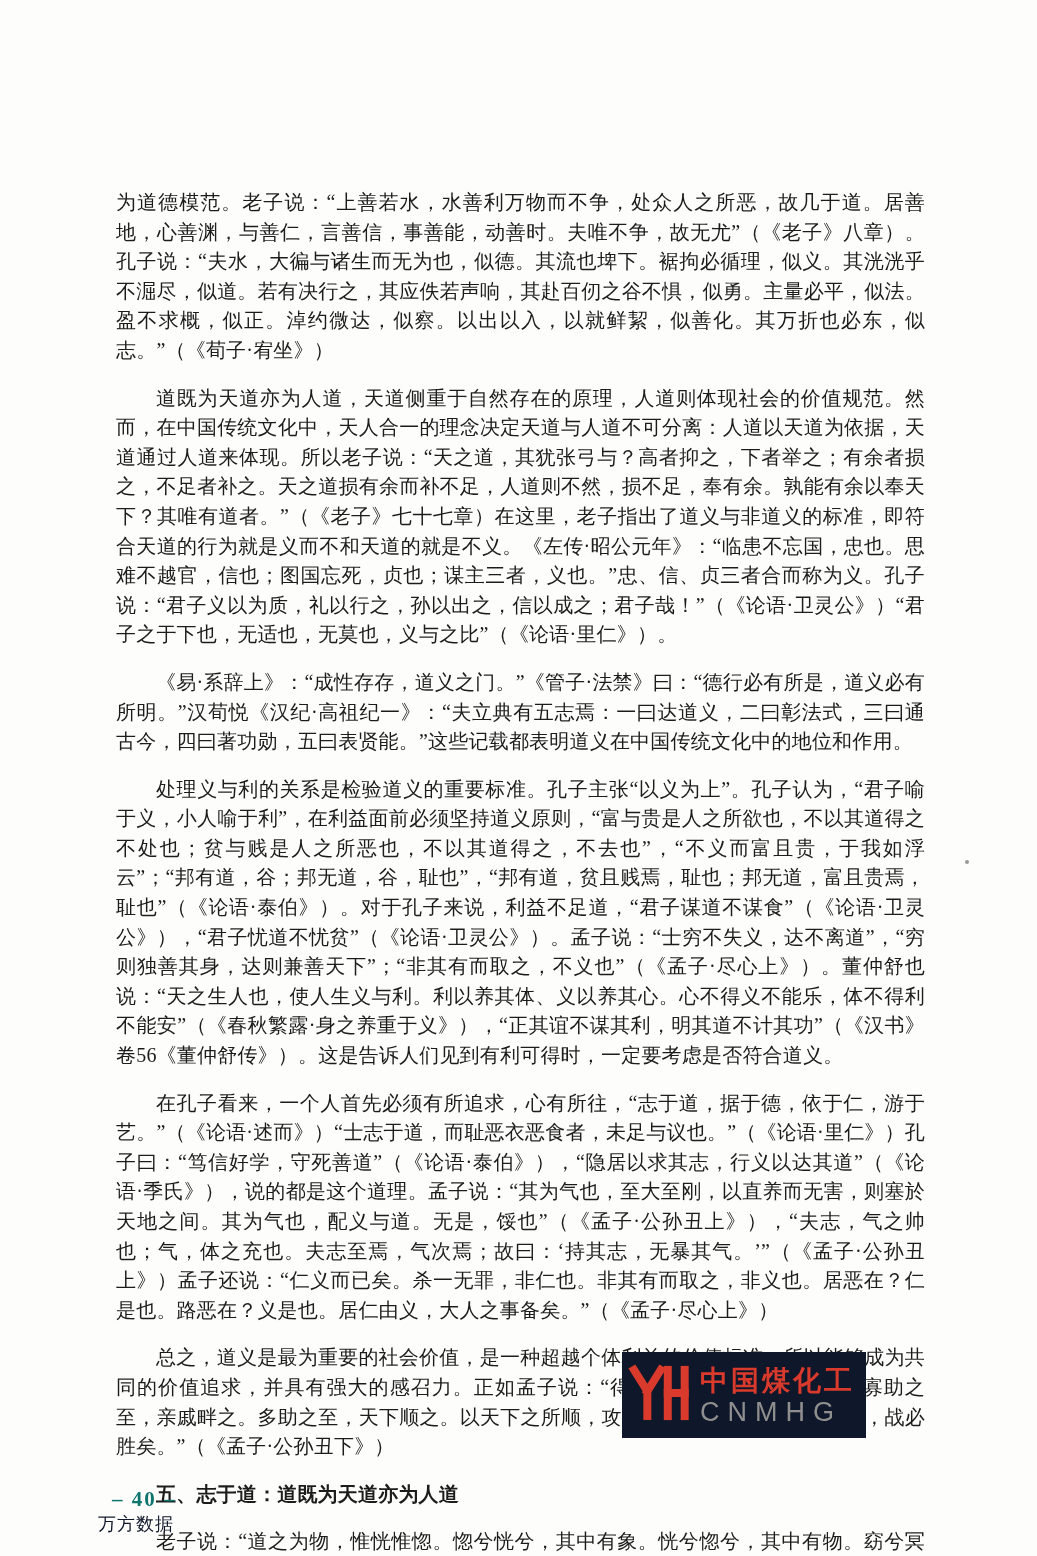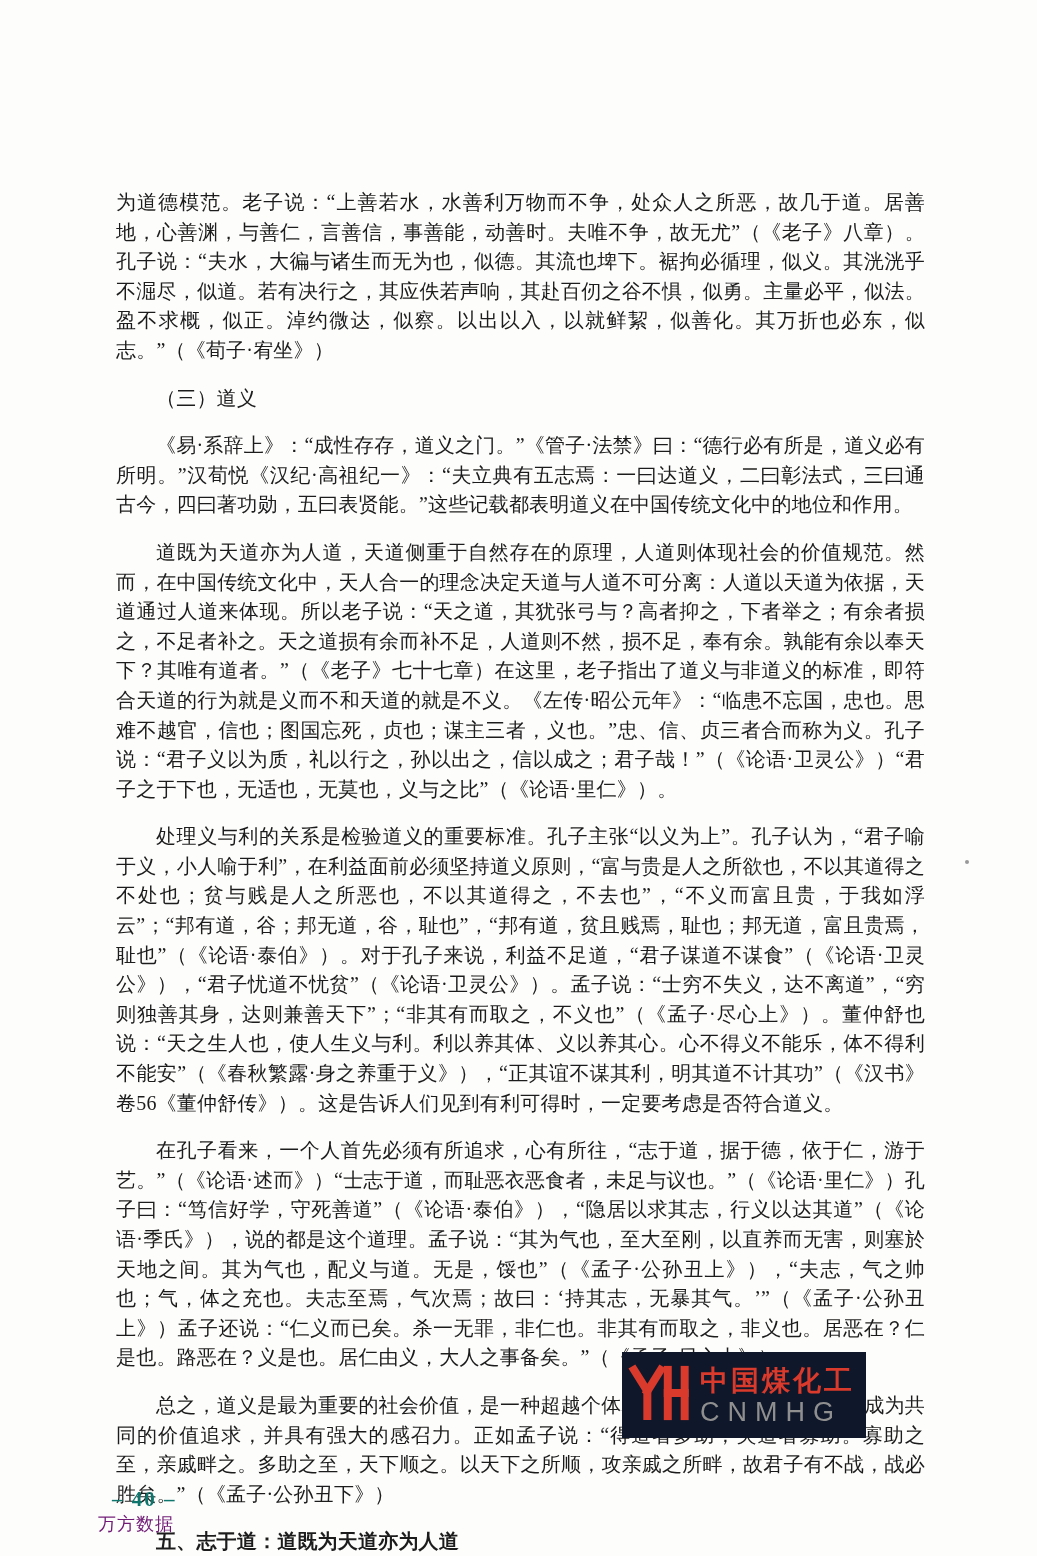--- a/index.html
+++ b/index.html
@@ -57,21 +57,21 @@
     font-weight: bold;
     letter-spacing: 2px;
     color: #0f766e;
     margin-top: 32px;
   }
   .scan-brand {
     position: absolute;
     left: 98px;
     top: 1512px;
     font-size: 18px;
-    color: #701a75;
+    color: #0f172a;
     font-family: "DejaVu Sans", "Liberation Sans", sans-serif;
     letter-spacing: 1px;
   }
   .watermark {
     position: absolute;
     left: 622px;
     top: 1352px;
     width: 244px;
     height: 86px;
     background: #0f172a;
@@ -118,23 +118,22 @@
     opacity: 0.6;
   }
 </style>
 </head>
 <body>
 
 <div class="page">
 
   <div class="text-block">
     <p class="para-continued">为道德模范。老子说：“上善若水，水善利万物而不争，处众人之所恶，故几于道。居善地，心善渊，与善仁，言善信，事善能，动善时。夫唯不争，故无尤”（《老子》八章）。孔子说：“夫水，大徧与诸生而无为也，似德。其流也埤下。裾拘必循理，似义。其洸洸乎不淈尽，似道。若有决行之，其应佚若声响，其赴百仞之谷不惧，似勇。主量必平，似法。盈不求概，似正。淖约微达，似察。以出以入，以就鲜絜，似善化。其万折也必东，似志。”（《荀子·宥坐》）</p>
-    <p class="subheading">（三）道义</p>
+    <p class="para">道既为天道亦为人道，天道侧重于自然存在的原理，人道则体现社会的价值规范。然而，在中国传统文化中，天人合一的理念决定天道与人道不可分离：人道以天道为依据，天道通过人道来体现。所以老子说：“天之道，其犹张弓与？高者抑之，下者举之；有余者损之，不足者补之。天之道损有余而补不足，人道则不然，损不足，奉有余。孰能有余以奉天下？其唯有道者。”（《老子》七十七章）在这里，老子指出了道义与非道义的标准，即符合天道的行为就是义而不和天道的就是不义。《左传·昭公元年》：“临患不忘国，忠也。思难不越官，信也；图国忘死，贞也；谋主三者，义也。”忠、信、贞三者合而称为义。孔子说：“君子义以为质，礼以行之，孙以出之，信以成之；君子哉！”（《论语·卫灵公》）“君子之于下也，无适也，无莫也，义与之比”（《论语·里仁》）。</p>
     <p class="para">《易·系辞上》：“成性存存，道义之门。”《管子·法禁》曰：“德行必有所是，道义必有所明。”汉荀悦《汉纪·高祖纪一》：“夫立典有五志焉：一曰达道义，二曰彰法式，三曰通古今，四曰著功勋，五曰表贤能。”这些记载都表明道义在中国传统文化中的地位和作用。</p>
-    <p class="para">道既为天道亦为人道，天道侧重于自然存在的原理，人道则体现社会的价值规范。然而，在中国传统文化中，天人合一的理念决定天道与人道不可分离：人道以天道为依据，天道通过人道来体现。所以老子说：“天之道，其犹张弓与？高者抑之，下者举之；有余者损之，不足者补之。天之道损有余而补不足，人道则不然，损不足，奉有余。孰能有余以奉天下？其唯有道者。”（《老子》七十七章）在这里，老子指出了道义与非道义的标准，即符合天道的行为就是义而不和天道的就是不义。《左传·昭公元年》：“临患不忘国，忠也。思难不越官，信也；图国忘死，贞也；谋主三者，义也。”忠、信、贞三者合而称为义。孔子说：“君子义以为质，礼以行之，孙以出之，信以成之；君子哉！”（《论语·卫灵公》）“君子之于下也，无适也，无莫也，义与之比”（《论语·里仁》）。</p>
     <p class="para">处理义与利的关系是检验道义的重要标准。孔子主张“以义为上”。孔子认为，“君子喻于义，小人喻于利”，在利益面前必须坚持道义原则，“富与贵是人之所欲也，不以其道得之不处也；贫与贱是人之所恶也，不以其道得之，不去也”，“不义而富且贵，于我如浮云”；“邦有道，谷；邦无道，谷，耻也”，“邦有道，贫且贱焉，耻也；邦无道，富且贵焉，耻也”（《论语·泰伯》）。对于孔子来说，利益不足道，“君子谋道不谋食”（《论语·卫灵公》），“君子忧道不忧贫”（《论语·卫灵公》）。孟子说：“士穷不失义，达不离道”，“穷则独善其身，达则兼善天下”；“非其有而取之，不义也”（《孟子·尽心上》）。董仲舒也说：“天之生人也，使人生义与利。利以养其体、义以养其心。心不得义不能乐，体不得利不能安”（《春秋繁露·身之养重于义》），“正其谊不谋其利，明其道不计其功”（《汉书》卷56《董仲舒传》）。这是告诉人们见到有利可得时，一定要考虑是否符合道义。</p>
     <p class="para">在孔子看来，一个人首先必须有所追求，心有所往，“志于道，据于德，依于仁，游于艺。”（《论语·述而》）“士志于道，而耻恶衣恶食者，未足与议也。”（《论语·里仁》）孔子曰：“笃信好学，守死善道”（《论语·泰伯》），“隐居以求其志，行义以达其道”（《论语·季氏》），说的都是这个道理。孟子说：“其为气也，至大至刚，以直养而无害，则塞於天地之间。其为气也，配义与道。无是，馁也”（《孟子·公孙丑上》），“夫志，气之帅也；气，体之充也。夫志至焉，气次焉；故曰：‘持其志，无暴其气。’”（《孟子·公孙丑上》）孟子还说：“仁义而已矣。杀一无罪，非仁也。非其有而取之，非义也。居恶在？仁是也。路恶在？义是也。居仁由义，大人之事备矣。”（《孟子·尽心上》）</p>
     <p class="para">总之，道义是最为重要的社会价值，是一种超越个体利益的价值标准，所以能够成为共同的价值追求，并具有强大的感召力。正如孟子说：“得道者多助，失道者寡助。寡助之至，亲戚畔之。多助之至，天下顺之。以天下之所顺，攻亲戚之所畔，故君子有不战，战必胜矣。”（《孟子·公孙丑下》）</p>
     <p class="main-heading">五、志于道：道既为天道亦为人道</p>
     <p class="para">老子说：“道之为物，惟恍惟惚。惚兮恍兮，其中有象。恍兮惚兮，其中有物。窈兮冥兮，其中有精，其精甚真，其中有信。”（《老子》二十一章）信也就是信仰。信仰是形而上的力量，是纯粹精神的，是最高层面上的社会现象。信仰可以分为两类，一类是宗教信仰，是对神灵的崇拜，是“超验”的精神现象；另一类是社会信仰，也就是人们对价值理想崇拜的精神现象。</p>
   </div>
 
   <div class="watermark">
     <span class="logo-mark">
       <svg viewBox="0 0 72 64" width="64" height="58" aria-hidden="true">

